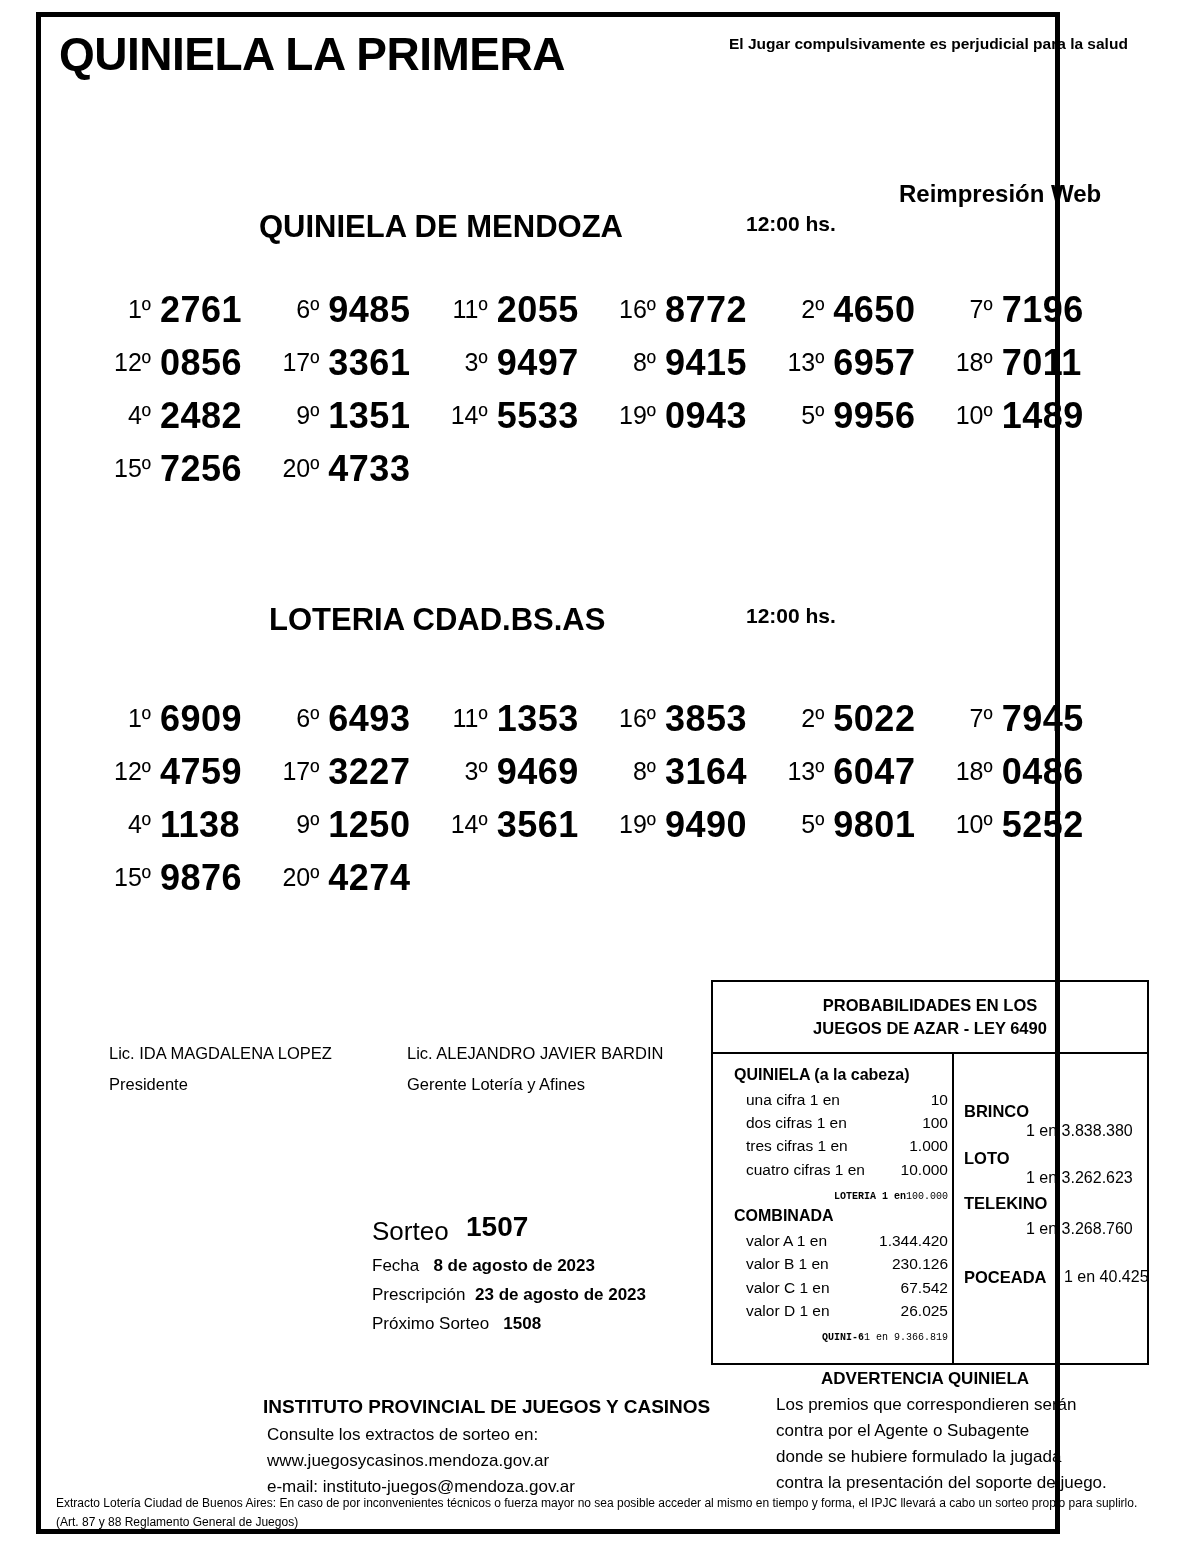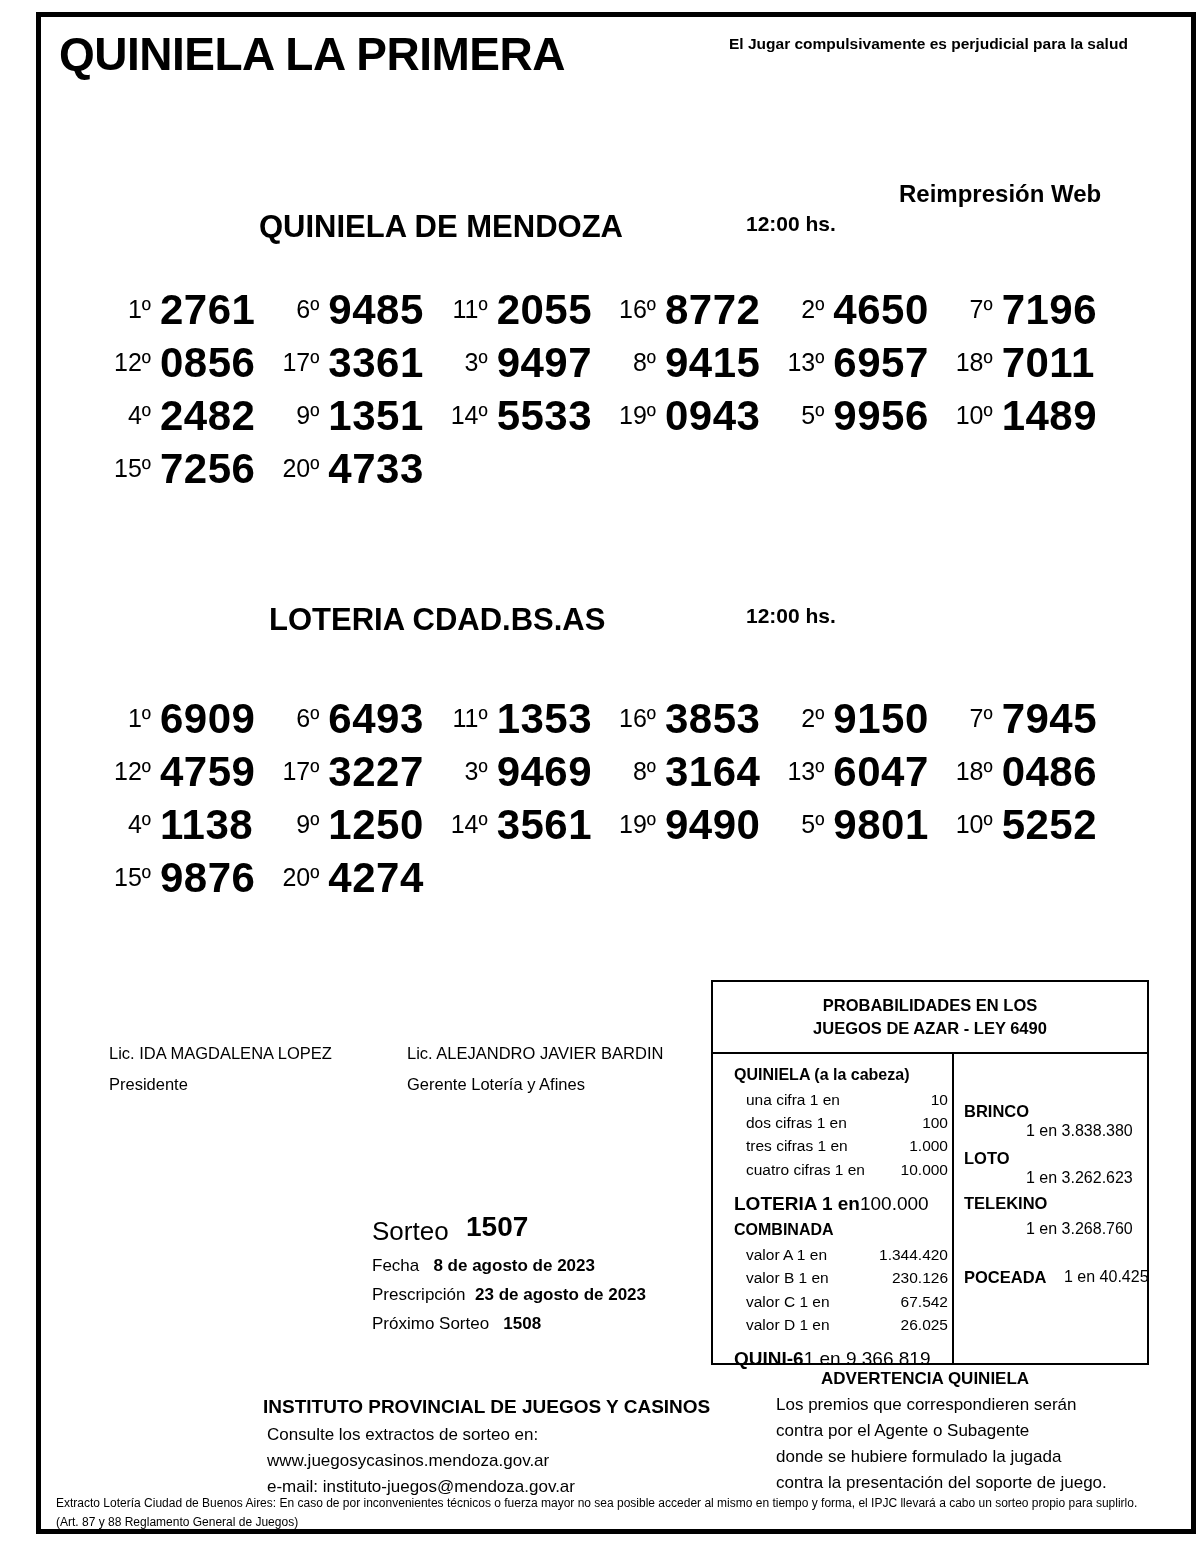--- a/index.html
+++ b/index.html
@@ -12,21 +12,21 @@
     height: 1549px;
     font-family: "Liberation Sans", sans-serif;
     color: #000000;
     position: relative;
     overflow: hidden;
   }
   .page {
     position: absolute;
     left: 36px;
     top: 12px;
-    width: 1160px;
+    width: 1024px;
     height: 1522px;
     border: 5px solid #000000;
     box-sizing: border-box;
     background: #ffffff;
   }
   .inner {
     position: relative;
     width: 100%;
     height: 100%;
   }
@@ -88,21 +88,21 @@
   }
   .numcell .pos {
     font-size: 25px;
     font-weight: normal;
     text-align: right;
     width: 54px;
     display: inline-block;
     margin-right: 9px;
   }
   .numcell .val {
-    font-size: 42px;
+    font-size: 36px;
     font-weight: bold;
     letter-spacing: 0.5px;
   }
 
   
   .sig {
     position: absolute;
     font-size: 16.5px;
     white-space: nowrap;
   }
@@ -182,24 +182,25 @@
   }
   .prow .lbl { padding-left: 12px; }
   .phead {
     font-size: 16px;
     font-weight: bold;
     line-height: 1.55;
     white-space: nowrap;
   }
   .prow-strong {
     display: flex;
-    justify-content: flex-start;
-    font-size: 19px;
+    justify-content: flex-end;
+    font-size: 10px;
     line-height: 1.55;
     white-space: nowrap;
+    font-family: Liberation Mono, monospace;
   }
   .prow-strong .lbl { font-weight: bold; }
   .spacer6 { height: 8px; }
 
   .rgame {
     position: absolute;
     font-size: 16.5px;
     font-weight: bold;
     white-space: nowrap;
   }
@@ -356,21 +357,21 @@
         <div class="numcell">
           <span class="pos">11º</span>
           <span class="val">1353</span>
         </div>
         <div class="numcell">
           <span class="pos">16º</span>
           <span class="val">3853</span>
         </div>
         <div class="numcell">
           <span class="pos">2º</span>
-          <span class="val">9150</span>
+          <span class="val">5022</span>
         </div>
         <div class="numcell">
           <span class="pos">7º</span>
           <span class="val">7945</span>
         </div>
         <div class="numcell">
           <span class="pos">12º</span>
           <span class="val">4759</span>
         </div>
         <div class="numcell">

